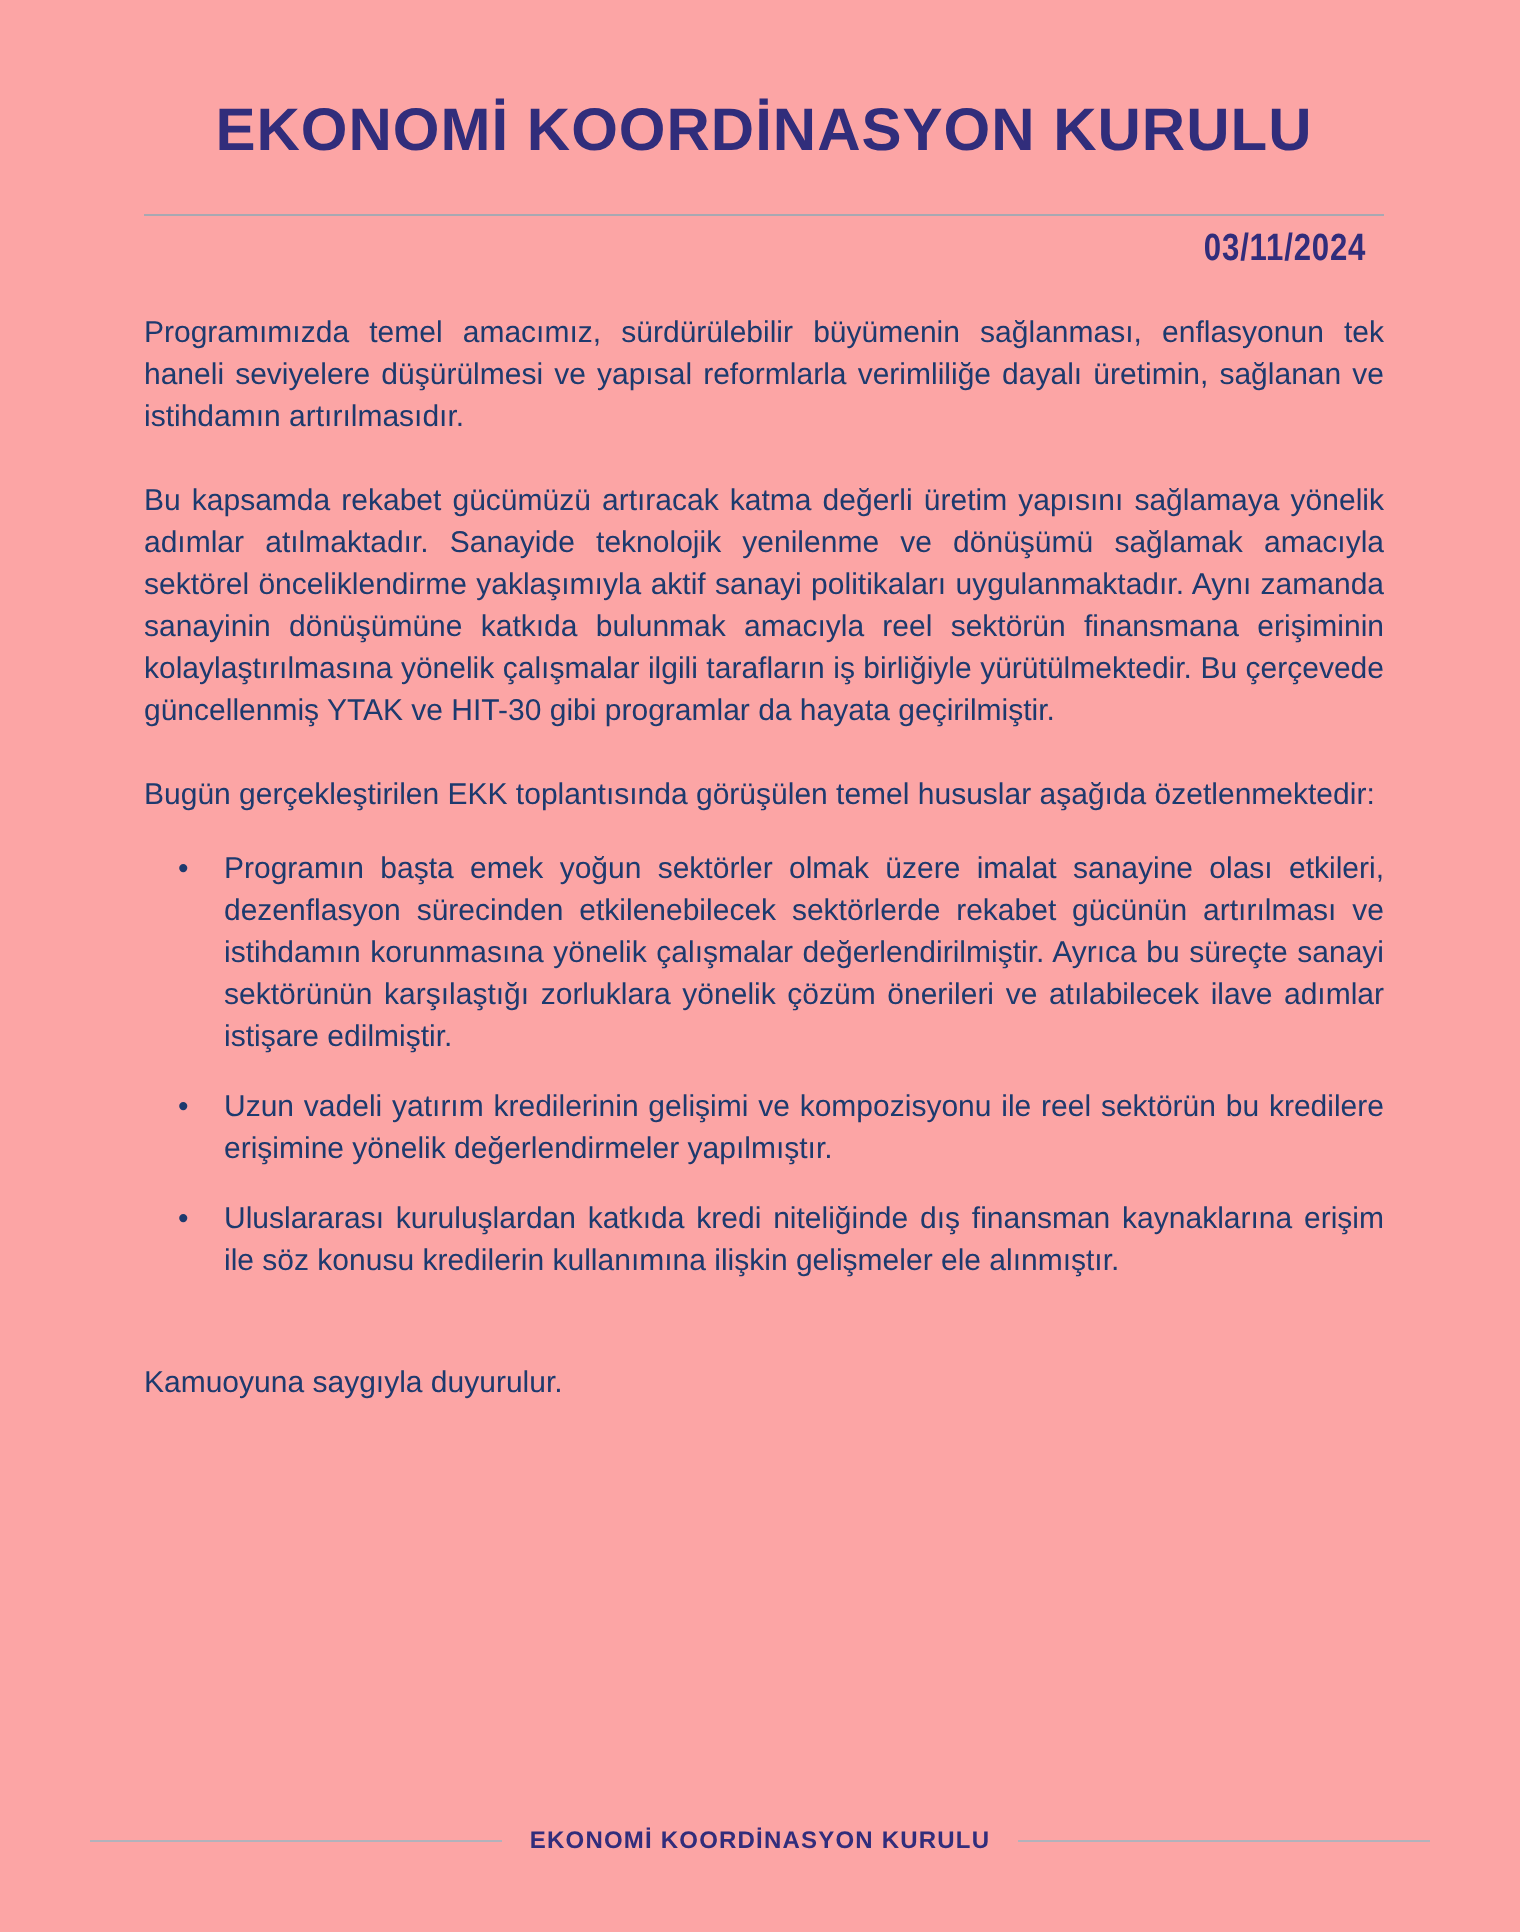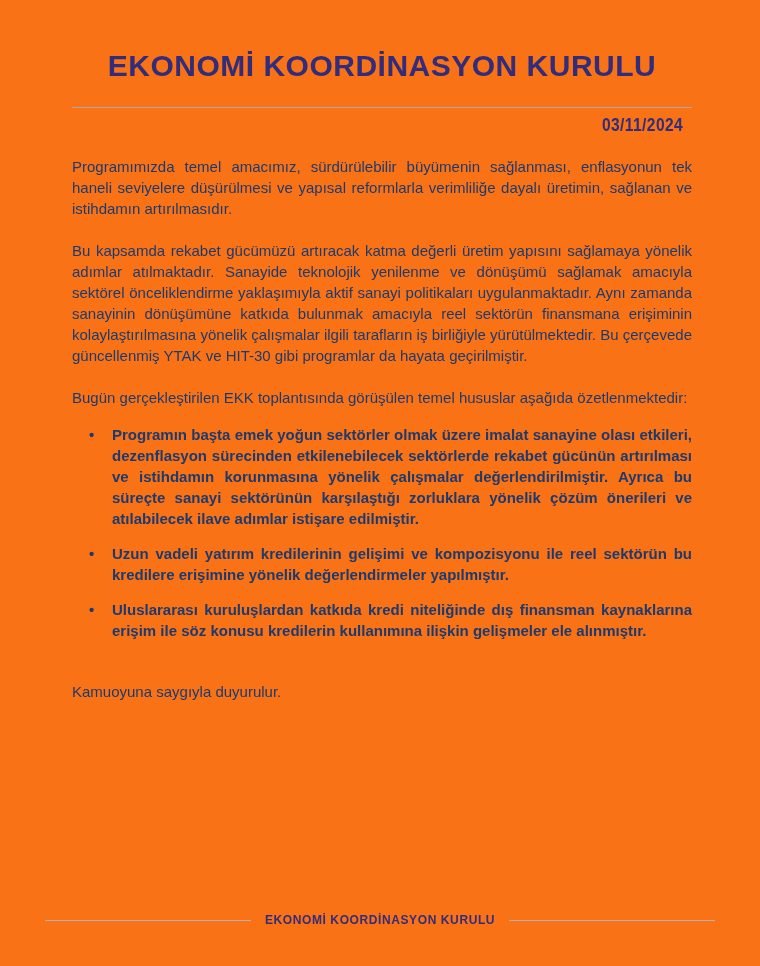--- a/index.html
+++ b/index.html
@@ -5,21 +5,21 @@
   html, body { margin: 0; padding: 0; }
   body {
     width: 760px; height: 966px;
     background: #ffffff;
     font-family: "Liberation Sans", sans-serif;
     overflow: hidden;
   }
   .doc {
     position: relative;
     width: 760px; height: 966px;
-    background: #f97316;
+    background: #fca5a5;
   }
   .content {
     padding: 0 68px 0 72px; 
   }
   .org-title {
     margin: 0; padding-top: 49px;
     text-align: center;
     font-size: 30px; line-height: 34px;
     font-weight: bold;
     letter-spacing: 0.5px;
@@ -63,21 +63,20 @@
     list-style: none;
     margin: 16px 0 0; padding: 0;
     color: var(--body, #1d3a6e);
   }
   ul.points li {
     position: relative;
     padding-left: 40px;
     margin-top: 14px;
     font-size: 15px; line-height: 21px;
     text-align: justify;
-    font-weight: bold;
   }
   ul.points li:first-child { margin-top: 0; }
   ul.points li::before {
     content: "\2022";
     position: absolute;
     left: 17px; top: 0;
     font-size: 15px;
   }
   .closing { margin-top: 40px !important; text-align: right; }
   .footer {

